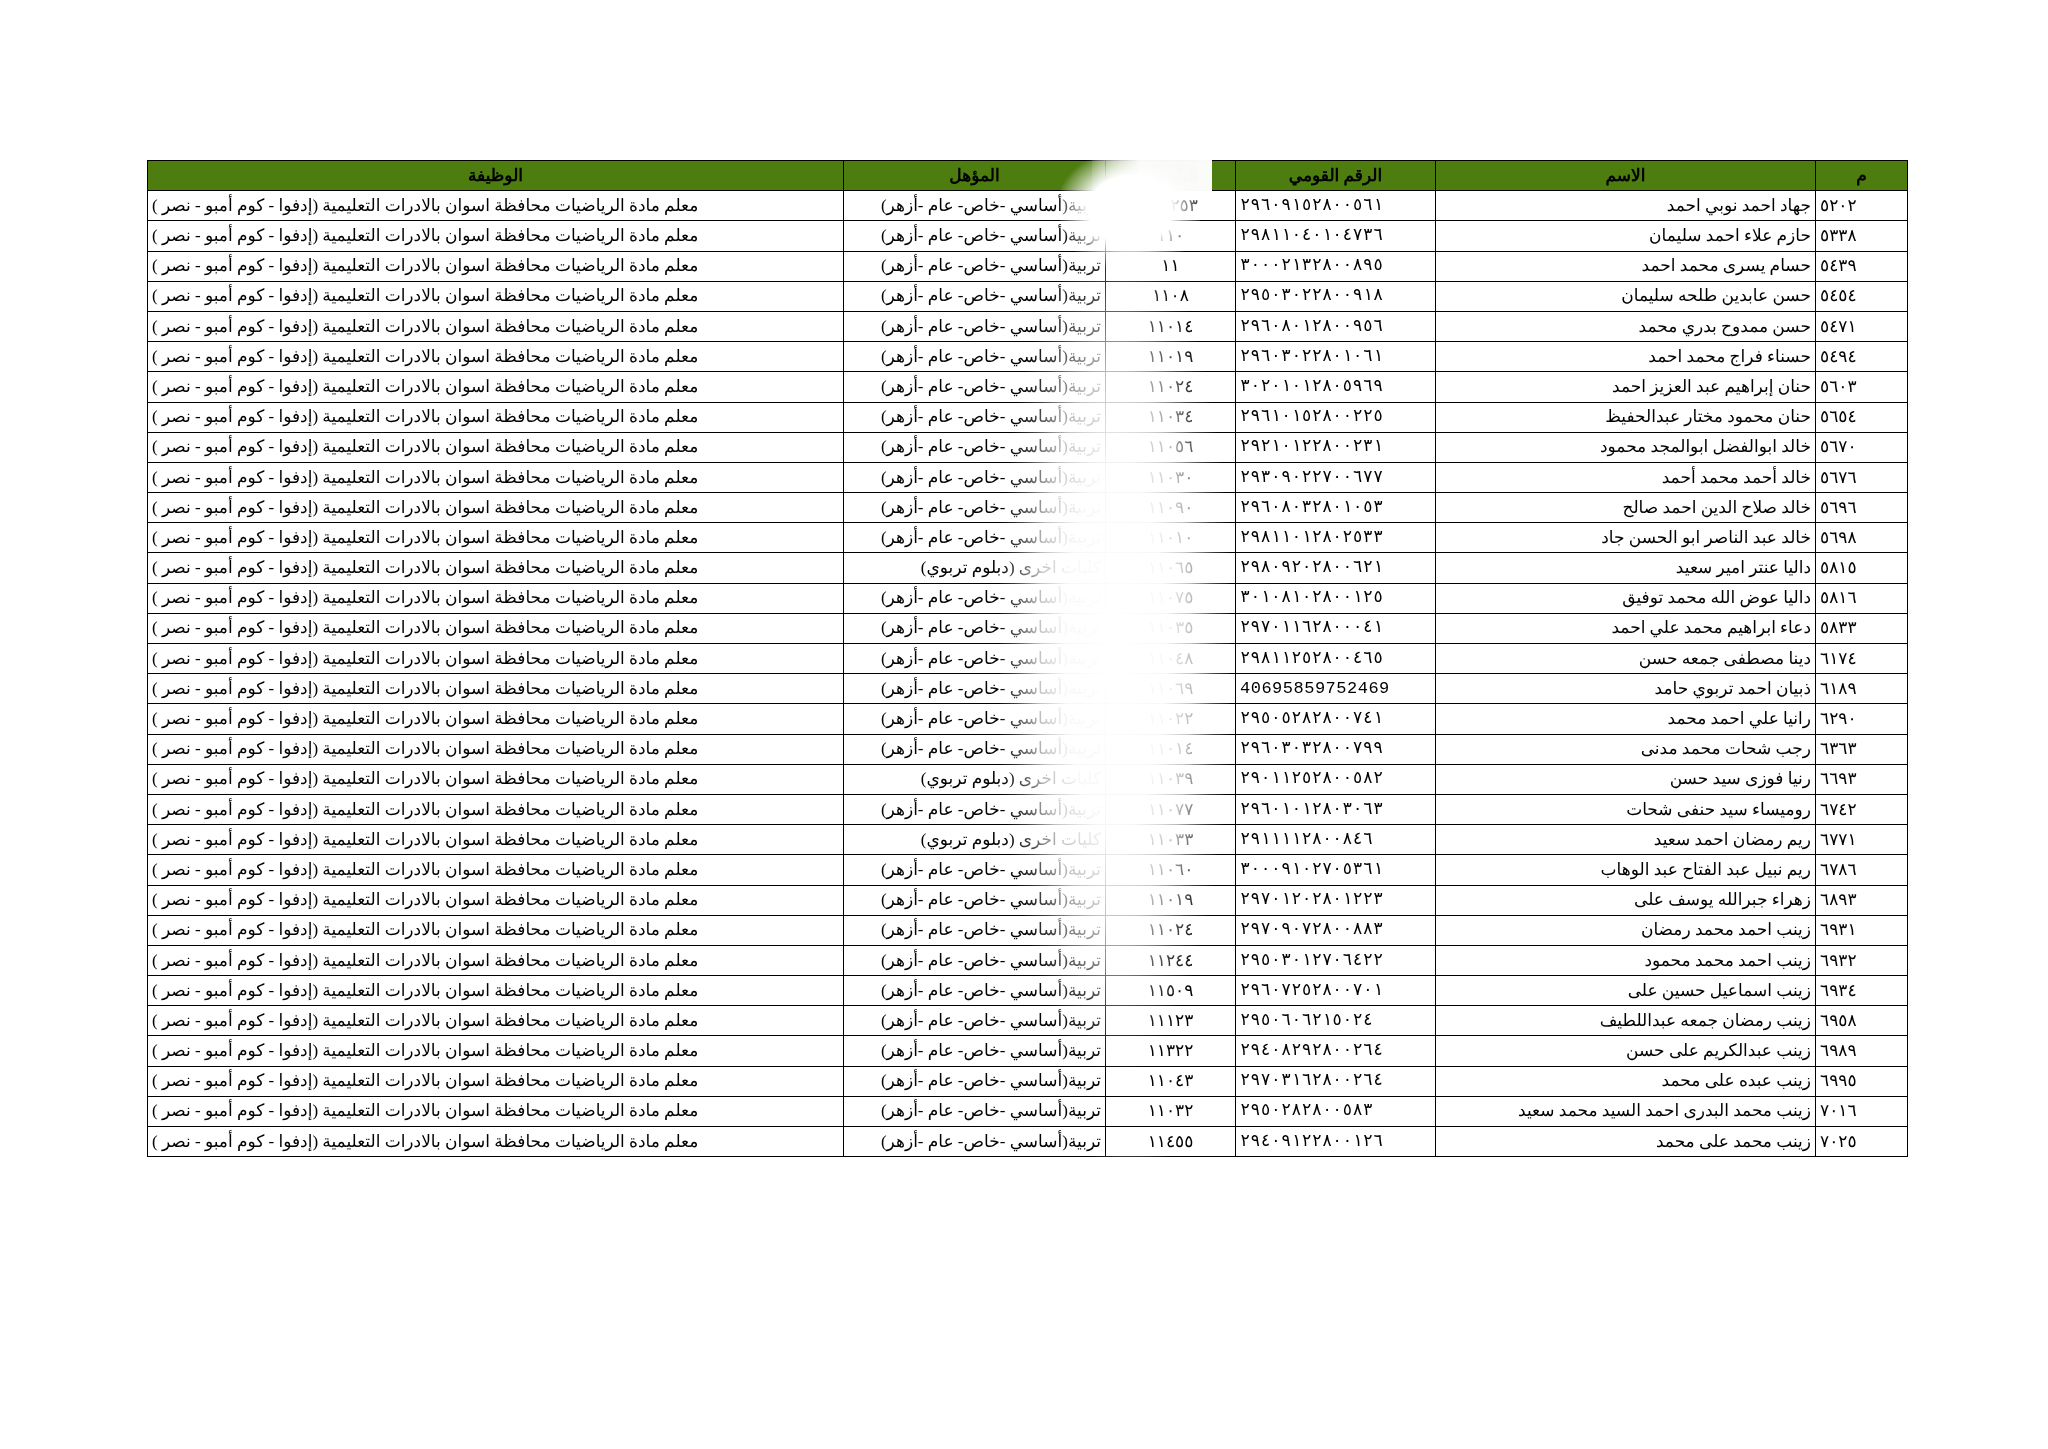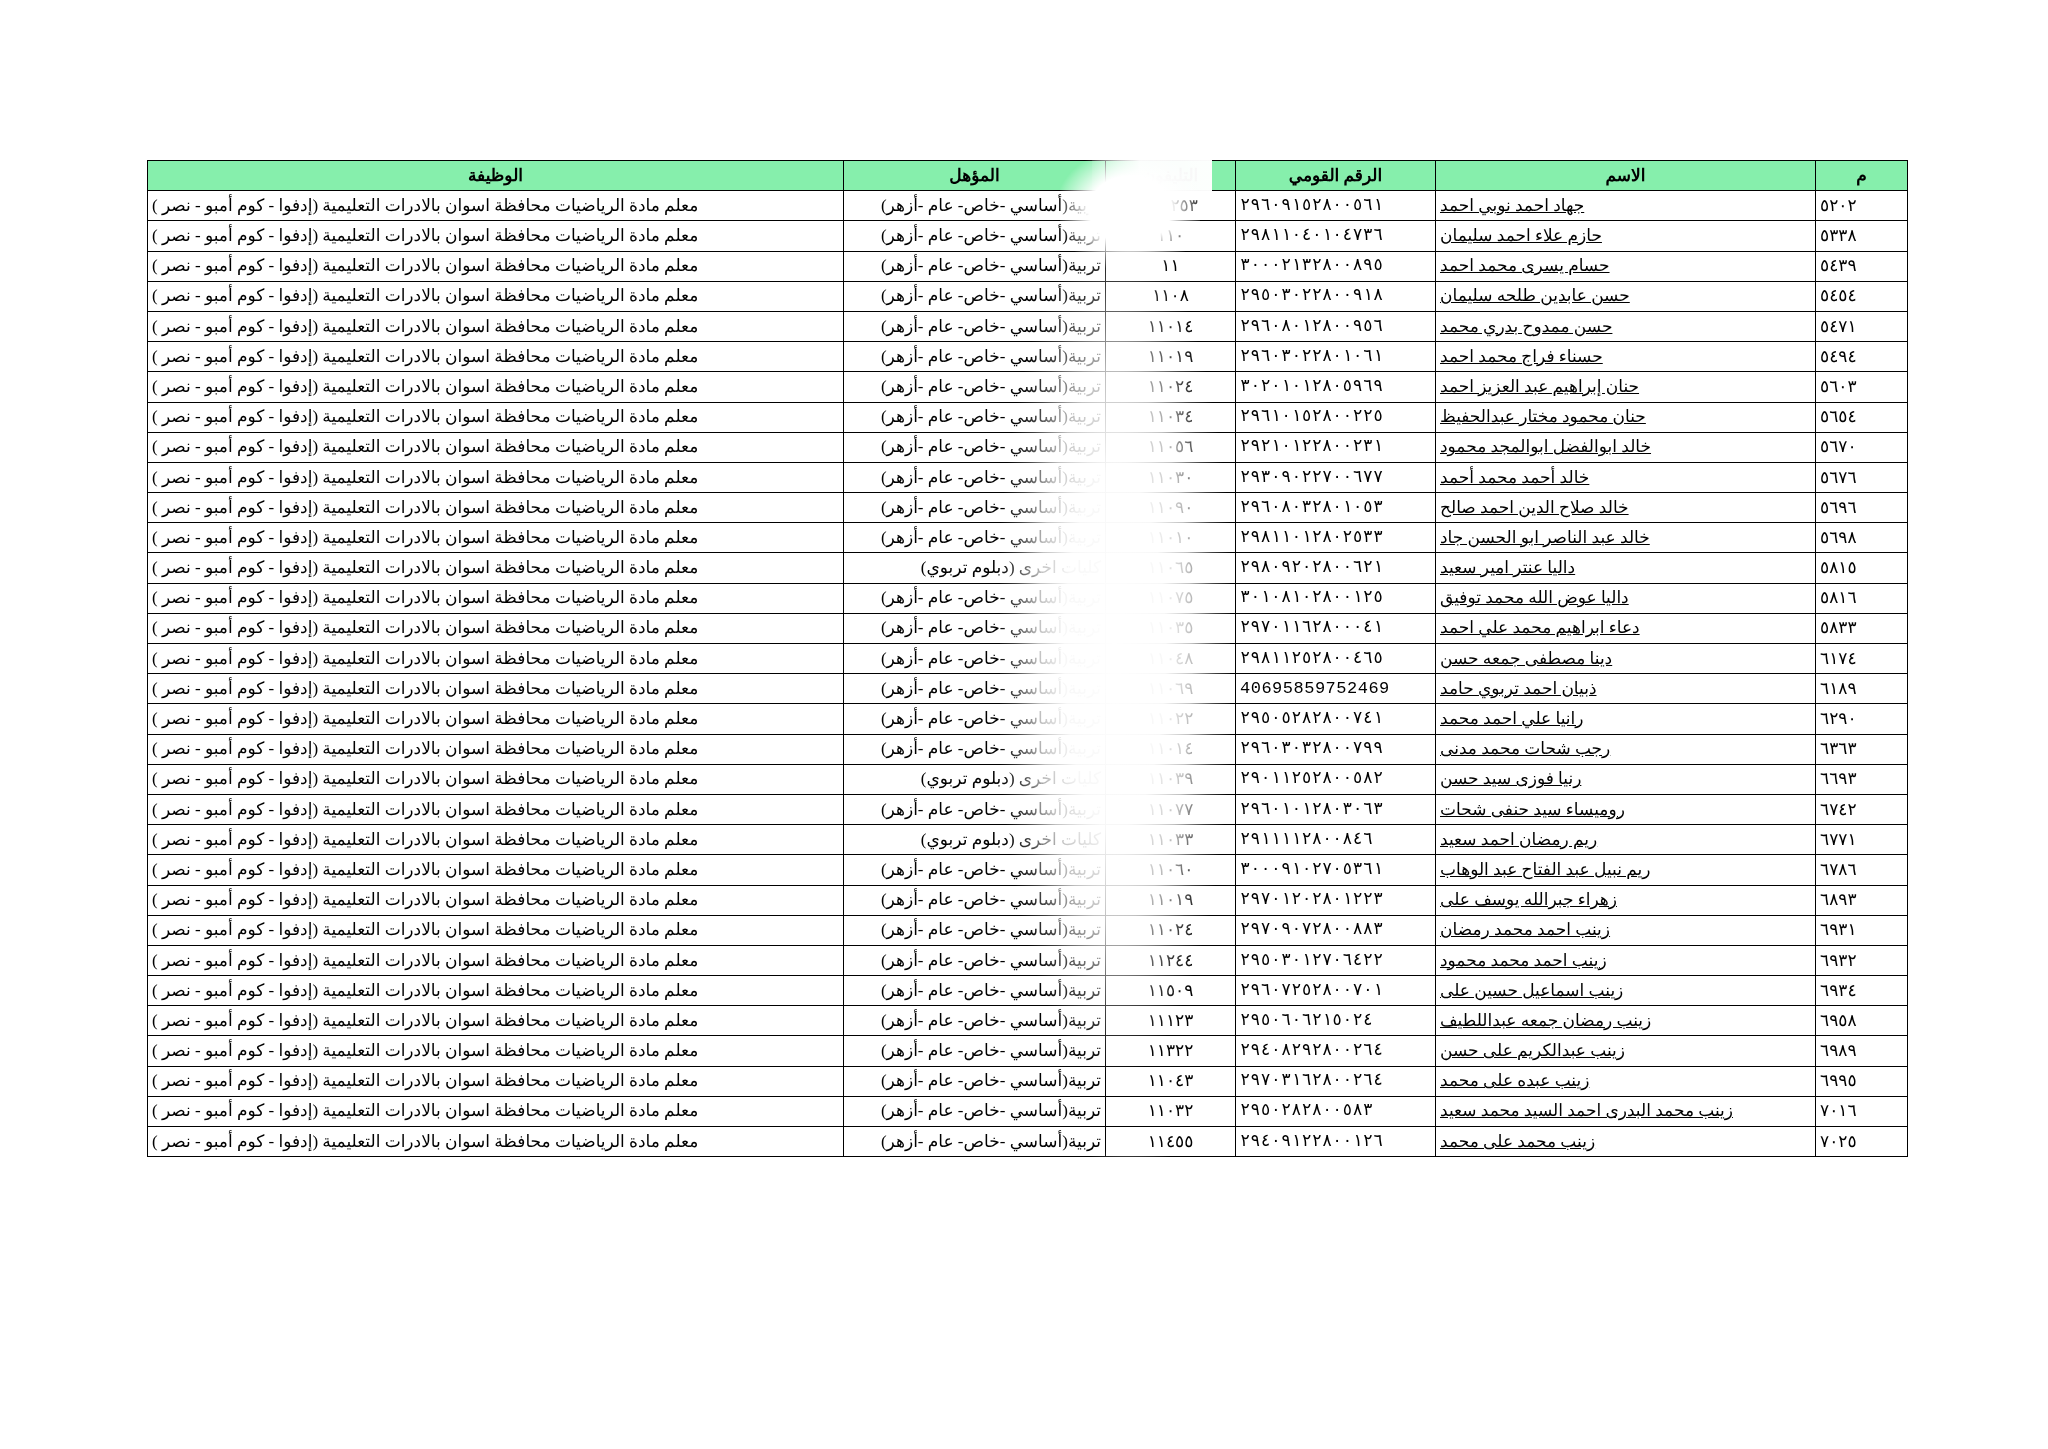--- a/index.html
+++ b/index.html
@@ -35,36 +35,36 @@
   table.roster td, table.roster th {
     border: 1px solid #000000;
     padding: 0 4px;
     font-size: 17px;
     line-height: 1.05;
     height: 29.2px;
     white-space: nowrap;
     overflow: hidden;
   }
   thead th {
-    background: #86efac;
+    background: #4d7c0f;
     font-weight: bold;
     text-align: center;
     font-size: 19px;
     height: 34px;
   }
   
   col.c-idx    { width: 92px; }
   col.c-name   { width: 380px; }
   col.c-nid    { width: 200px; }
   col.c-phone  { width: 130px; }
   col.c-qual   { width: 262px; }
   col.c-job    { width: 696px; }
 
   td.idx   { text-align: left; letter-spacing: 0.5px; }
-  td.name  { text-align: left; text-decoration: underline; }
+  td.name  { text-align: right; }
   td.nid   { text-align: left; letter-spacing: 0.5px; font-family: Liberation Mono, monospace; }
   td.phone { text-align: center; letter-spacing: 0.5px; color:#000; }
   td.qual  { text-align: right; padding-right: 6px; }
   td.job   { text-align: left; padding-right: 8px; }
 
   
   .wash {
     position: absolute;
     pointer-events: none;
     top: 150px;

